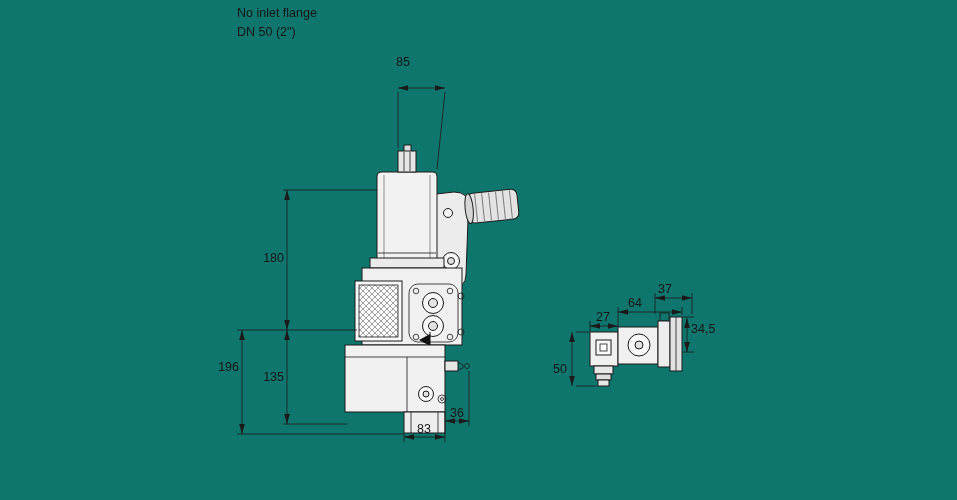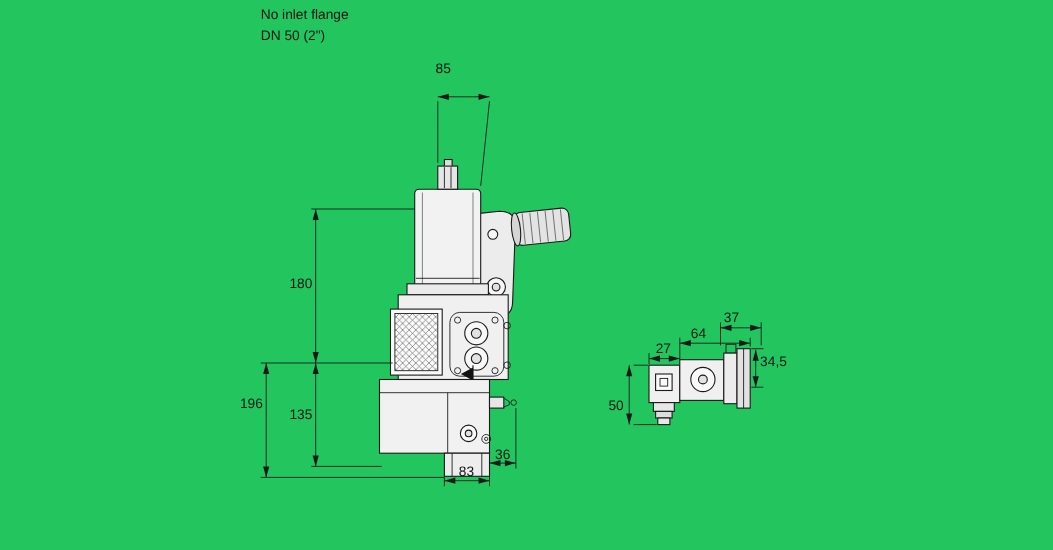--- a/index.html
+++ b/index.html
@@ -1,18 +1,18 @@
 <!DOCTYPE html>
 <html><head>
 <meta charset="utf-8">
 <style>
   html,body { margin:0; padding:0; background:#e9e9e9; }
   .canvas {
     position:relative; width:957px; height:500px;
-    background:#22c55e; overflow:hidden;
+    background:#0f766e; overflow:hidden;
     font-family:"Liberation Sans","DejaVu Sans",sans-serif;
   }
   svg { display:block; }
   svg text {
     font-family:"Liberation Sans","DejaVu Sans",sans-serif;
     font-size:12.5px; fill:#151515;
   }
   .s  { stroke:#1a1a1a; stroke-width:1; }
   .d  { stroke:#1a1a1a; stroke-width:0.8; fill:none; }
   .dl { stroke:#1a1a1a; stroke-width:0.8; fill:none; }

